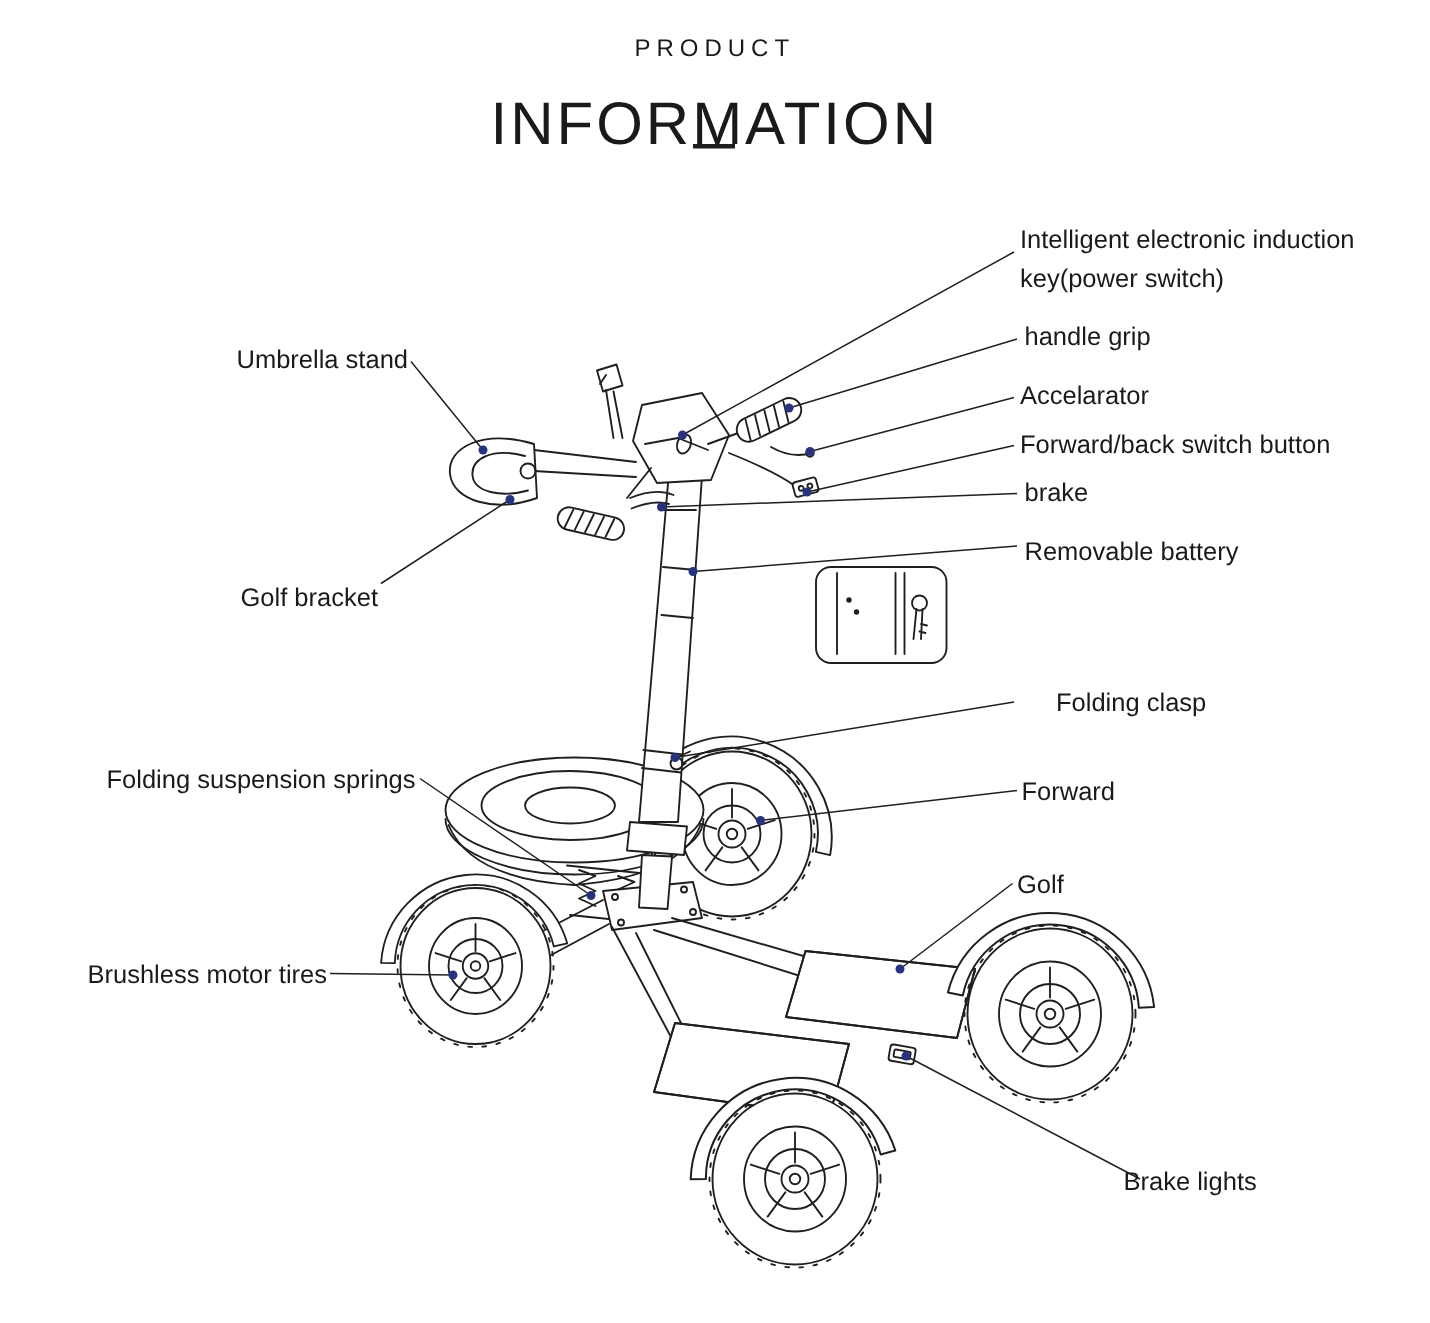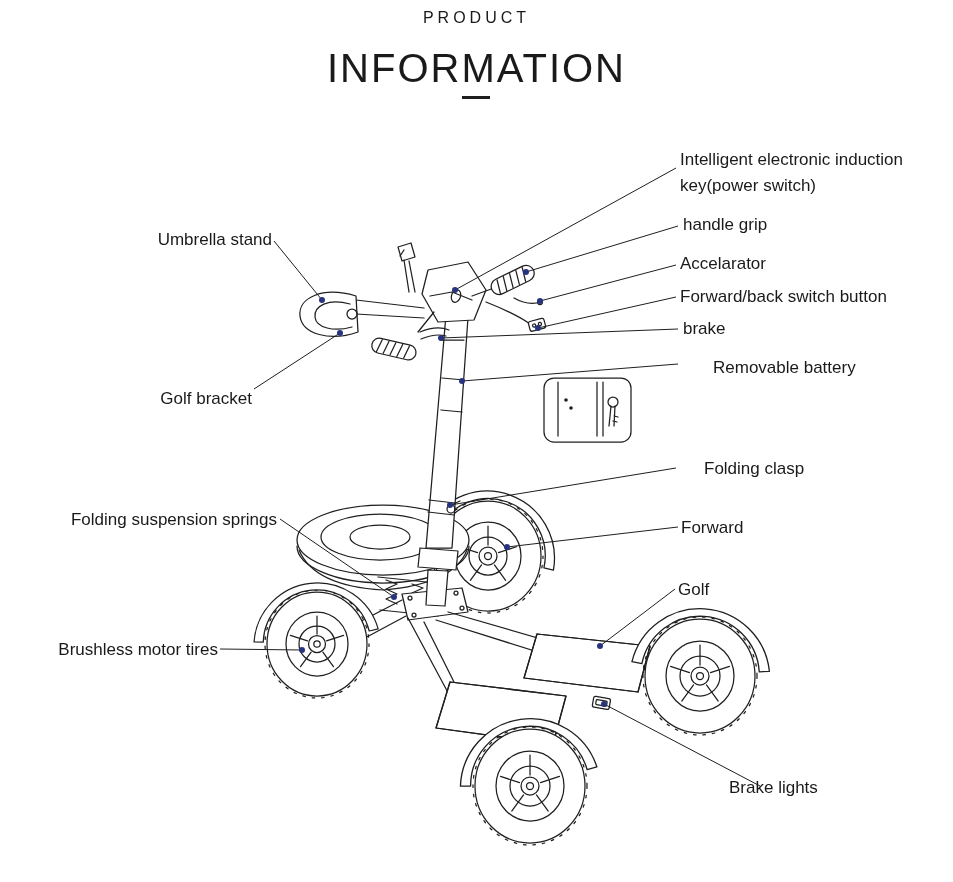--- a/index.html
+++ b/index.html
@@ -1,21 +1,21 @@
 <!DOCTYPE html>
 <html style="--line: #1f1f1f; --text: #1a1a1a; --dot: #27337f;"><head>
 <meta charset="utf-8">
 <style>
   * { margin:0; padding:0; box-sizing:border-box; }
   html,body { width:953px; height:882px; background:#ffffff;
               font-family:"Liberation Sans", sans-serif; }
   .canvas { position:relative; width:953px; height:882px; overflow:hidden; background:#fff; }
 
   .titleblock { position:absolute; top:0; left:0; width:100%; text-align:center; color:var(--text,#1a1a1a); }
-  .kicker { margin-top:9px; font-size:16px; letter-spacing:4px; font-weight:400; }
+  .kicker { margin-top:24px; font-size:16px; letter-spacing:4px; font-weight:400; }
   .title  { margin-top:19px; font-size:40px; letter-spacing:2px; font-weight:400; }
   .title-underline { position:absolute; top:96px; left:462px; width:28px; height:3px; background:var(--line,#111); }
 
   svg.diagram { position:absolute; left:0; top:0; width:953px; height:882px; }
 
   .art path, .art line, .art ellipse, .art circle, .art rect, .art polyline {
     stroke:var(--line,#1f1f1f); fill:none; stroke-width:1.25;
     stroke-linecap:round; stroke-linejoin:round;
   }
   .art .wfill { fill:#ffffff; }
@@ -276,23 +276,23 @@
       <circle cx="394" cy="597" r="3"></circle>
       <circle cx="302" cy="650" r="3"></circle>
     </g>
   </svg>
 
   <div class="label" style="left:680px; top:147px; width:235px;">Intelligent electronic induction key(power switch)</div>
   <div class="label" style="left:683px; top:212px; width:200px;">handle grip</div>
   <div class="label" style="left:680px; top:251px; width:200px;">Accelarator</div>
   <div class="label" style="left:680px; top:284px; width:260px;">Forward/back switch button</div>
   <div class="label" style="left:683px; top:316px; width:160px;">brake</div>
-  <div class="label" style="left:683px; top:355px; width:220px;margin-left:30px;">Removable battery</div>
+  <div class="label" style="left:683px; top:355px; width:220px;">Removable battery</div>
   <div class="label" style="left:704px; top:456px; width:200px;">Folding clasp</div>
   <div class="label" style="left:681px; top:515px; width:200px;">Forward</div>
   <div class="label" style="left:678px; top:577px; width:160px;">Golf</div>
-  <div class="label" style="left:729px; top:775px; width:170px;">Brake lights</div>
+  <div class="label" style="left:749px; top:775px; width:170px;">Brake lights</div>
   <div class="label ra" style="left:60px; top:227px; width:212px;">Umbrella stand</div>
   <div class="label ra" style="left:60px; top:386px; width:192px;">Golf bracket</div>
   <div class="label ra" style="left:18px; top:507px; width:259px;">Folding suspension springs</div>
   <div class="label ra" style="left:8px; top:637px; width:210px;">Brushless motor tires</div>
 
 </div>
 
 </body></html>

